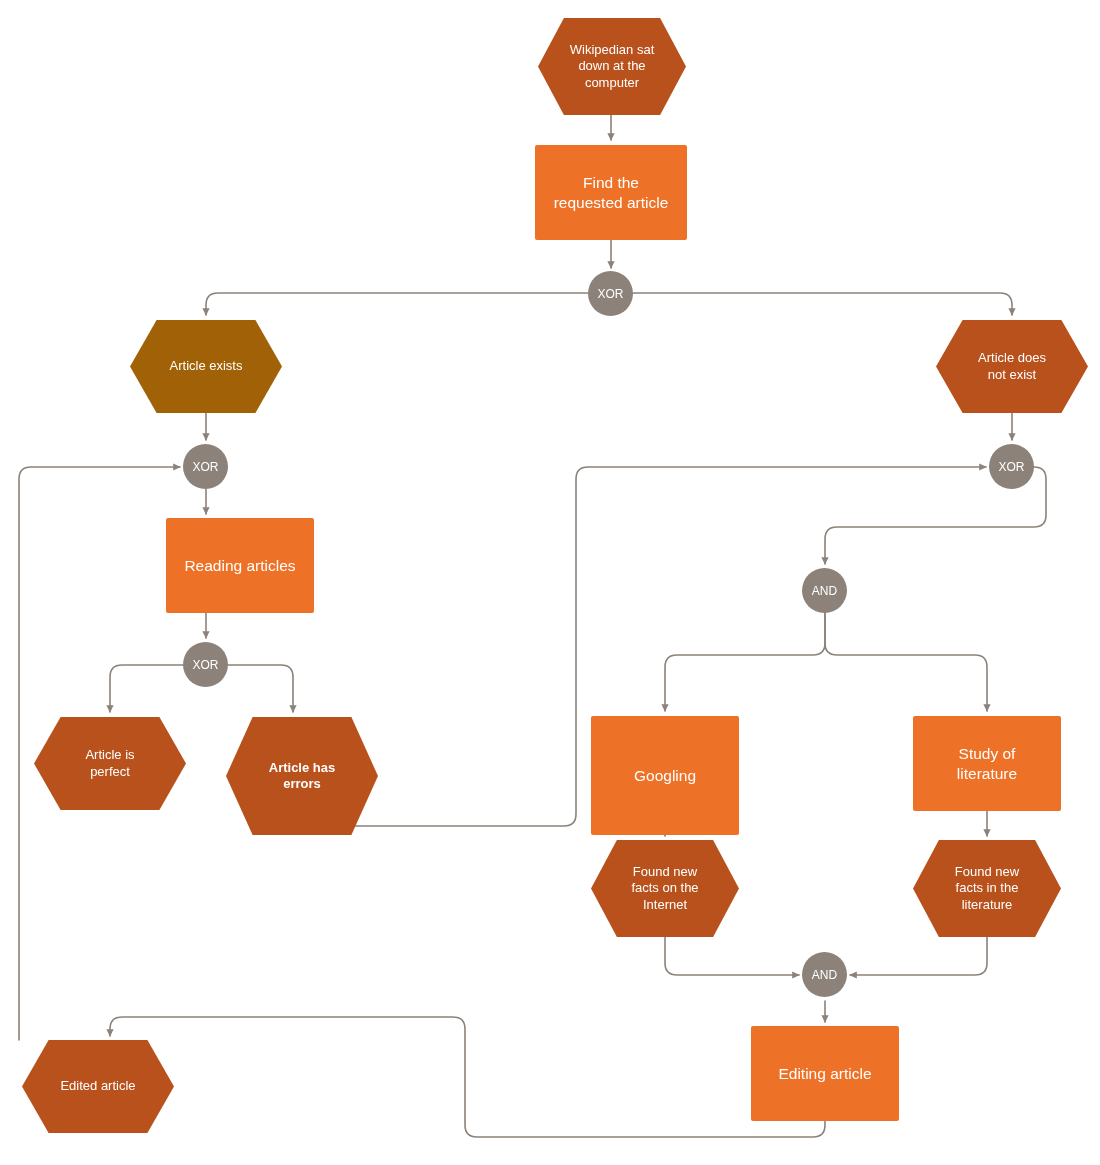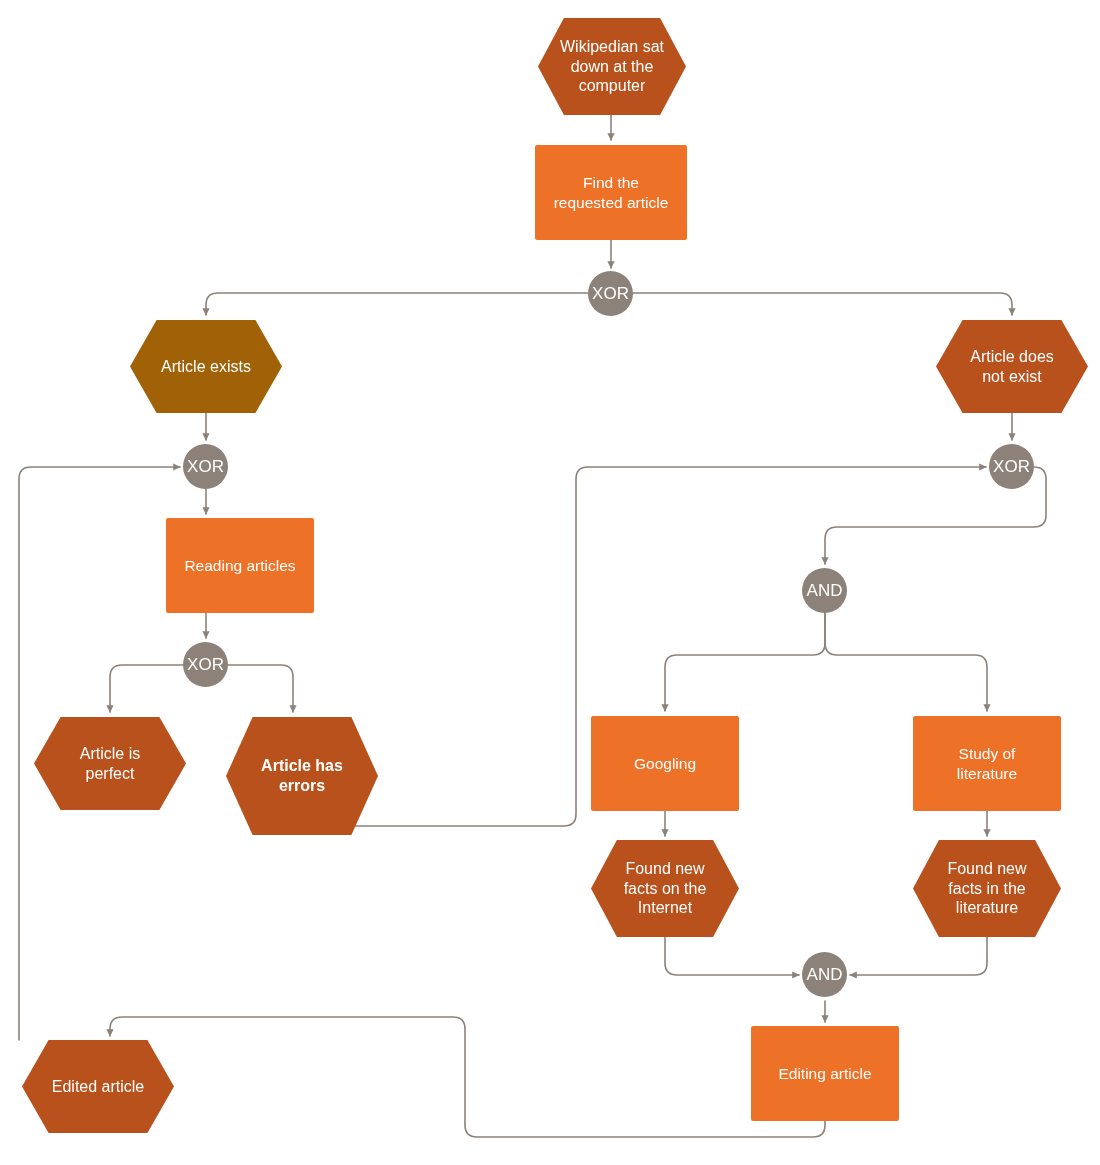--- a/index.html
+++ b/index.html
@@ -33,38 +33,38 @@
     align-items: center;
     justify-content: center;
     text-align: center;
     color: #ffffff;
     line-height: 1.24;
     white-space: pre-line;
     user-select: none;
   }
   .node-event {
     background: #B9511C;
-    font-size: 16px;
+    font-size: 13px;
     clip-path: polygon(0% 50%, 17.5% 0%, 82.5% 0%, 100% 50%, 82.5% 100%, 17.5% 100%);
   }
   .node-function {
     background: #EE7128;
     border-radius: 2px;
     font-size: 15.5px;
   }
   .connector {
     position: absolute;
     box-sizing: border-box;
     border-radius: 50%;
     background: #8C8279;
     color: #ffffff;
     display: flex;
     align-items: center;
     justify-content: center;
-    font-size: 17px;
+    font-size: 12px;
     user-select: none;
   }
 </style>
 </head>
 <body>
 
 <div id="canvas">
 
   <svg id="wires" viewBox="0 0 1100 1165" width="1100" height="1165" xmlns="http://www.w3.org/2000/svg">
     <defs>
@@ -109,21 +109,21 @@
 not exist</div>
       <div class="connector" style="left: 183px; top: 444px; width: 45px; height: 45px; background: rgb(140, 130, 121);">XOR</div>
       <div class="connector" style="left: 989px; top: 444px; width: 45px; height: 45px; background: rgb(140, 130, 121);">XOR</div>
       <div class="node node-function" style="left: 133px; top: 518px; width: 148px; height: 95px; background: rgb(238, 113, 40); margin-left: 33px;">Reading articles</div>
       <div class="connector" style="left: 802px; top: 568px; width: 45px; height: 45px; background: rgb(140, 130, 121);">AND</div>
       <div class="connector" style="left: 183px; top: 642px; width: 45px; height: 45px; background: rgb(140, 130, 121);">XOR</div>
       <div class="node node-event" style="left: 34px; top: 717px; width: 152px; height: 93px; background: rgb(185, 81, 28);">Article is
 perfect</div>
       <div class="node node-event" style="left: 226px; top: 717px; width: 152px; height: 118px; background: rgb(185, 81, 28); font-weight: bold;">Article has
 errors</div>
-      <div class="node node-function" style="left: 591px; top: 716px; width: 148px; height: 95px; background: rgb(238, 113, 40);">Googling</div>
+      <div class="node node-function" style="left: 591px; top: 716px; width: 148px; height: 119px; background: rgb(238, 113, 40);">Googling</div>
       <div class="node node-function" style="left: 913px; top: 716px; width: 148px; height: 95px; background: rgb(238, 113, 40);">Study of
 literature</div>
       <div class="node node-event" style="left: 591px; top: 840px; width: 148px; height: 97px; background: rgb(185, 81, 28);">Found new
 facts on the
 Internet</div>
       <div class="node node-event" style="left: 913px; top: 840px; width: 148px; height: 97px; background: rgb(185, 81, 28);">Found new
 facts in the
 literature</div>
       <div class="connector" style="left: 802px; top: 952px; width: 45px; height: 45px; background: rgb(140, 130, 121);">AND</div>
       <div class="node node-function" style="left: 751px; top: 1026px; width: 148px; height: 95px; background: rgb(238, 113, 40);">Editing article</div>

